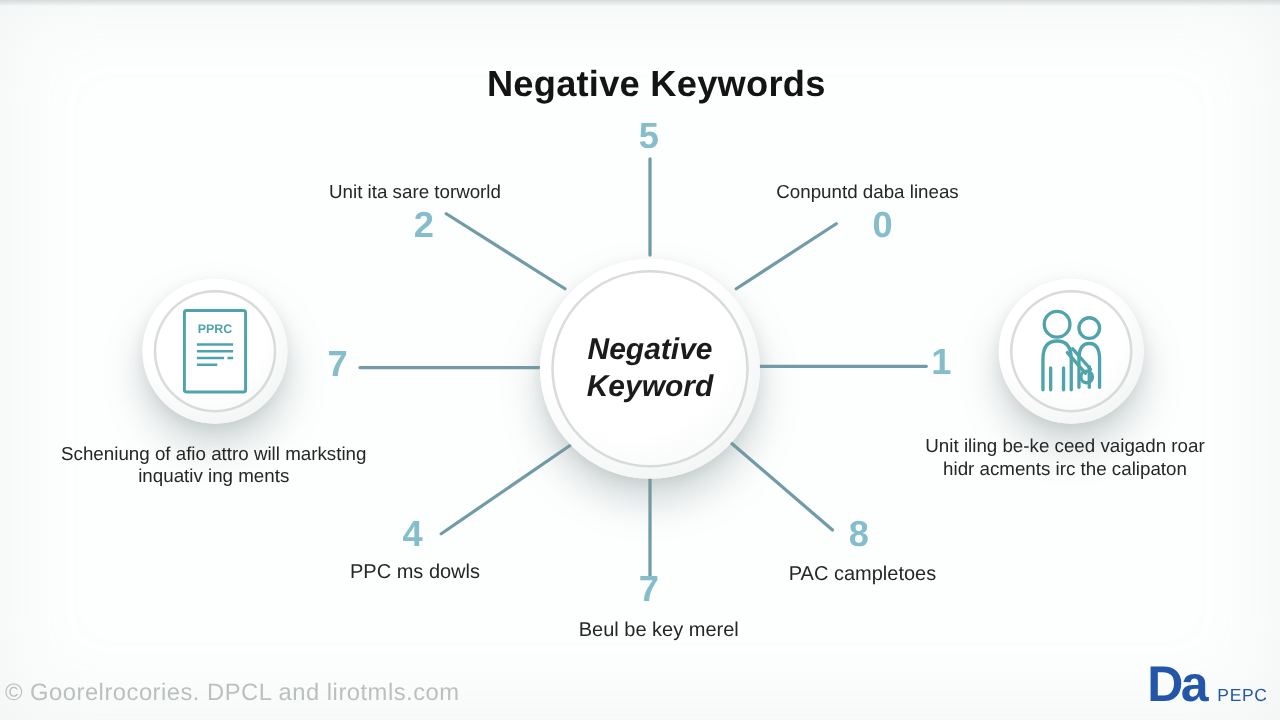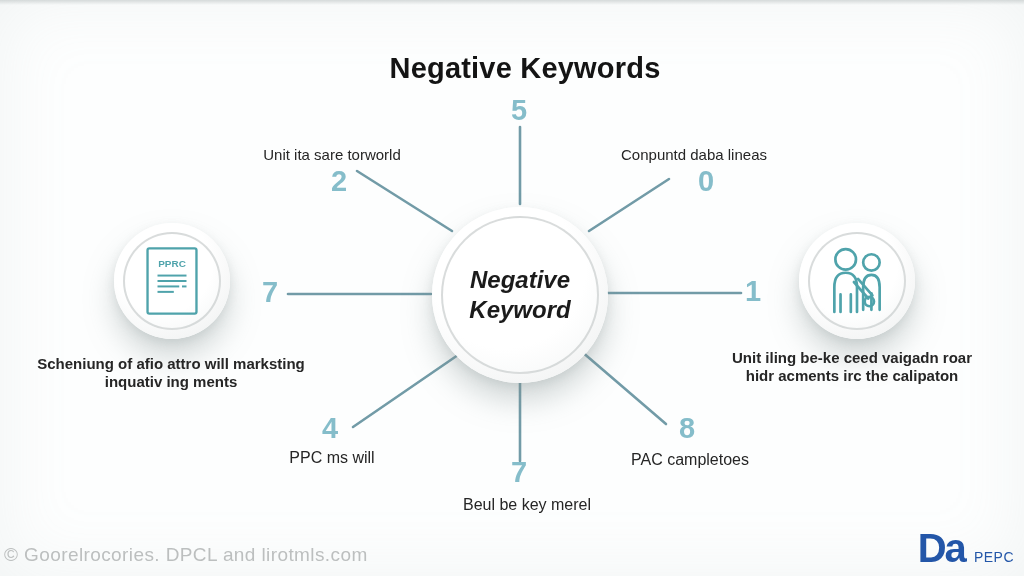--- a/index.html
+++ b/index.html
@@ -51,21 +51,21 @@
   .icon-circle svg{position:relative;z-index:1;}
 
   .num{
     position:absolute;transform:translate(-50%,-50%);
     font-size:29px;font-weight:700;color:var(--number-teal,#85bdca);
   }
   .lbl{
     position:absolute;transform:translate(-50%,-50%);
     font-size:15px;color:#262626;text-align:center;white-space:nowrap;
   }
-  .lbl.multiline{white-space:pre-line;width:320px;line-height:1.22;font-weight:bold;}
+  .lbl.multiline{white-space:pre-line;width:320px;line-height:1.22;}
   .lbl.big{font-size:16px;}
 
   .credit{
     position:absolute;left:4px;top:544px;
     font-size:19px;color:var(--credit-gray,#bcbfbf);letter-spacing:.4px;
     white-space:nowrap;
   }
   .logo{
     position:absolute;right:10px;top:528px;
     display:flex;align-items:baseline;gap:9px;
@@ -130,21 +130,21 @@
   <span class="num" style="left:330px;top:428px;">4</span>
   <span class="num" style="left:687px;top:428px;">8</span>
   <span class="num" style="left:519px;top:472px;">7</span>
 
   <span class="lbl" style="left:332px;top:154px;">Unit ita sare torworld</span>
   <span class="lbl" style="left:694px;top:154px;">Conpuntd daba lineas</span>
   <span class="lbl multiline" style="left:171px;top:373px;">Scheniung of afio attro will marksting
 inquativ ing ments</span>
   <span class="lbl multiline" style="left:852px;top:367px;">Unit iling be-ke ceed vaigadn roar
 hidr acments irc the calipaton</span>
-  <span class="lbl big" style="left:332px;top:458px;">PPC ms will</span>
+  <span class="lbl big" style="left:332px;top:458px;">PPC ms dowls</span>
   <span class="lbl big" style="left:690px;top:460px;">PAC campletoes</span>
   <span class="lbl big" style="left:527px;top:505px;">Beul be key merel</span>
 
   <div class="credit">© Goorelrocories. DPCL and lirotmls.com</div>
   <div class="logo">
     <span class="logo-main">Da</span>
     <span class="logo-sub">PEPC</span>
   </div>
 
 </div>

